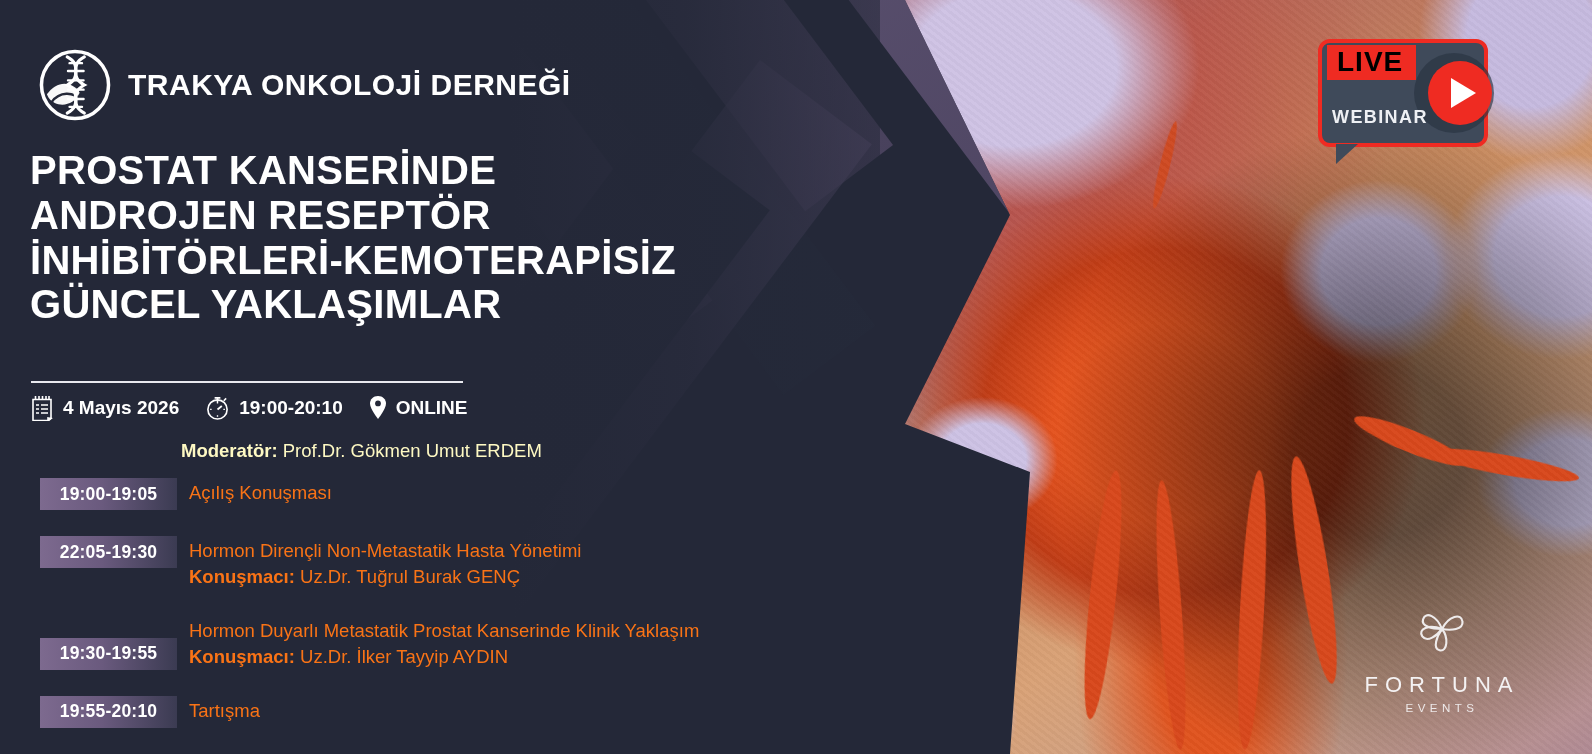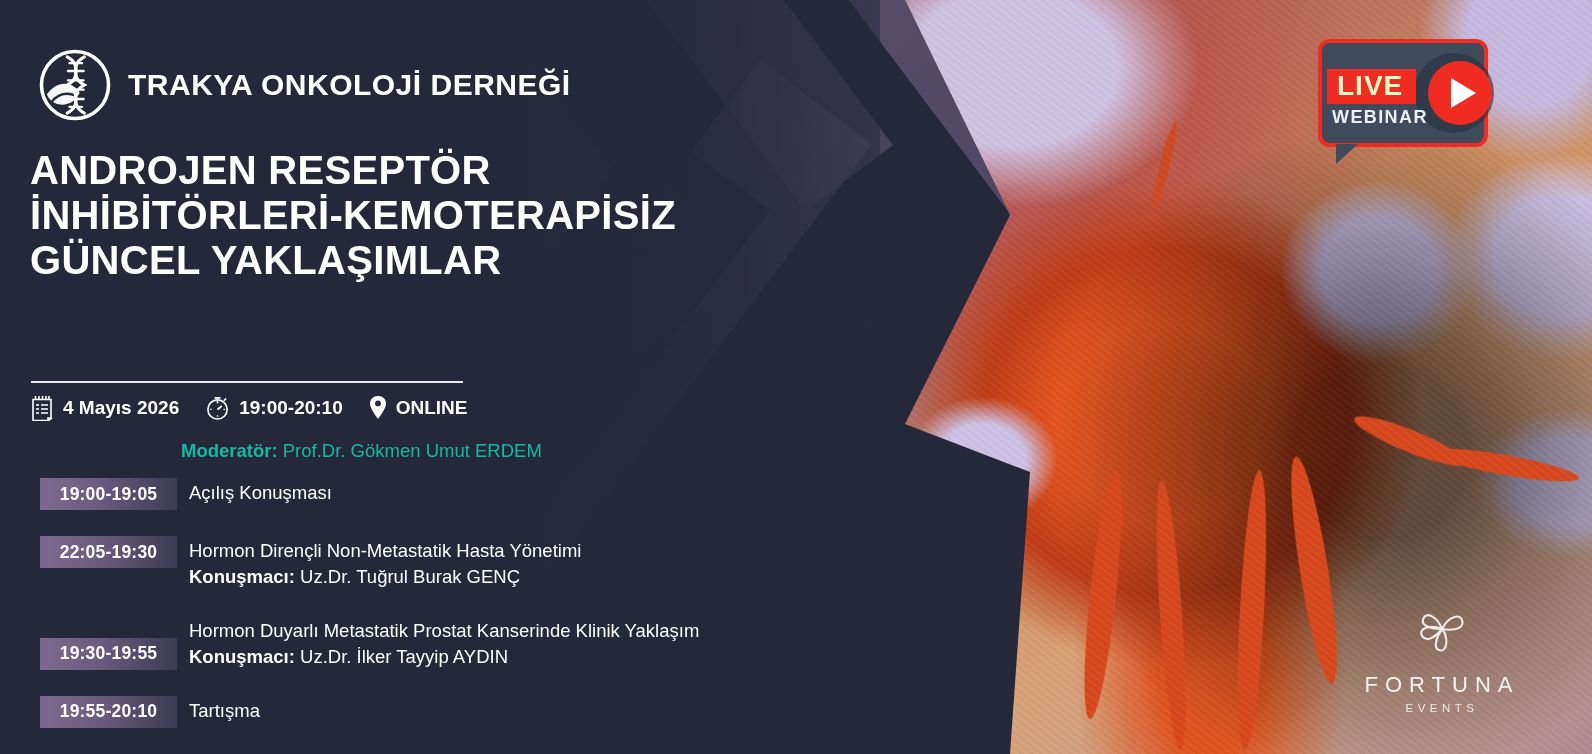--- a/index.html
+++ b/index.html
@@ -130,34 +130,34 @@
     position:absolute; left:30px; top:394px;
     display:flex; align-items:center; gap:9px;
     color:#ffffff; font-size:19px; font-weight:700;
   }
   .meta .txt { white-space:nowrap; }
   .meta .gap { width:8px; }
 
   
   .moderator {
     position:absolute; left:181px; top:440px;
-    color:#14b8a6; font-size:18.5px; white-space:nowrap;
+    color:#fef9c3; font-size:18.5px; white-space:nowrap;
   }
   .moderator b { font-weight:700; }
 
   
   .agenda { position:absolute; left:40px; top:478px; width:840px; }
   .row { position:relative; display:flex; align-items:flex-start; margin-bottom:20px; }
   .badge {
     flex:0 0 auto; width:137px; height:32px;
     display:flex; align-items:center; justify-content:center;
     background:linear-gradient(90deg,#7d6a8f 0%, #6a5a7e 45%, #3b3b52 100%);
     color:#ffffff; font-size:17.5px; font-weight:700; letter-spacing:.2px;
   }
-  .rowtext { margin-left:12px; padding-top:3px; color:#ffffff; font-size:18.5px; line-height:1.35; }
+  .rowtext { margin-left:12px; padding-top:3px; color:#f97316; font-size:18.5px; line-height:1.35; }
   .rowtext .sub { margin-top:1px; }
   .rowtext b { font-weight:700; }
 
   
   .r1 { margin-bottom:26px; }
   .r2 { margin-bottom:26px; }
   .r3 { margin-bottom:26px;align-items:flex-end; }
 
   
   .live {
@@ -171,22 +171,22 @@
     position:absolute; left:18px; bottom:-17px; width:0; height:0;
     border-left:0 solid transparent; border-right:22px solid transparent;
     border-top:20px solid #3f4a5a;
   }
   .live-tail-b {
     position:absolute; left:15px; bottom:-22px; width:0; height:0;
     border-left:0 solid transparent; border-right:27px solid transparent;
     border-top:24px solid #ef2b22; z-index:-1;
   }
   .live-tag {
-    position:absolute; left:9px; top:30px; padding:3px 13px 4px 10px;
-    background:#ef2b22; color:#fef9c3;
+    position:absolute; left:9px; top:6px; padding:3px 13px 4px 10px;
+    background:#ef2b22; color:#000000;
     font-size:28px; font-weight:700; letter-spacing:1px; line-height:1;
   }
   .live-sub {
     position:absolute; left:14px; top:68px;
     color:#eef0f4; font-size:18px; font-weight:700; letter-spacing:1.4px;
   }
   .live-play {
     position:absolute; left:110px; top:22px; width:64px; height:64px;
     background:#ef2b22; border-radius:50%;
     display:flex; align-items:center; justify-content:center;
@@ -259,20 +259,21 @@
         <g stroke="#ffffff" stroke-width="4" fill="none" stroke-linecap="round">
           <path d="M40 14 C62 26, 40 38, 62 50 C40 62, 62 74, 40 86"></path>
           <path d="M62 14 C40 26, 62 38, 40 50 C62 62, 40 74, 62 86"></path>
           <path d="M43 22 L59 22 M41 32 L61 32 M41 44 L61 44 M41 56 L61 56 M41 68 L61 68 M43 78 L59 78" stroke-width="3"></path>
         </g>
       </svg>
       <div class="brand-name">TRAKYA ONKOLOJİ DERNEĞİ</div>
     </div>
 
     <div class="title">
+      <span class="title-line">PROSTAT KANSERİNDE</span>
       <span class="title-line">ANDROJEN RESEPTÖR</span>
       <span class="title-line">İNHİBİTÖRLERİ-KEMOTERAPİSİZ</span>
       <span class="title-line">GÜNCEL YAKLAŞIMLAR</span>
     </div>
 
     <div class="divider"></div>
 
     <div class="meta">
       <svg width="24" height="26" viewBox="0 0 24 26">
         <g stroke="#ffffff" stroke-width="1.6" fill="none">

